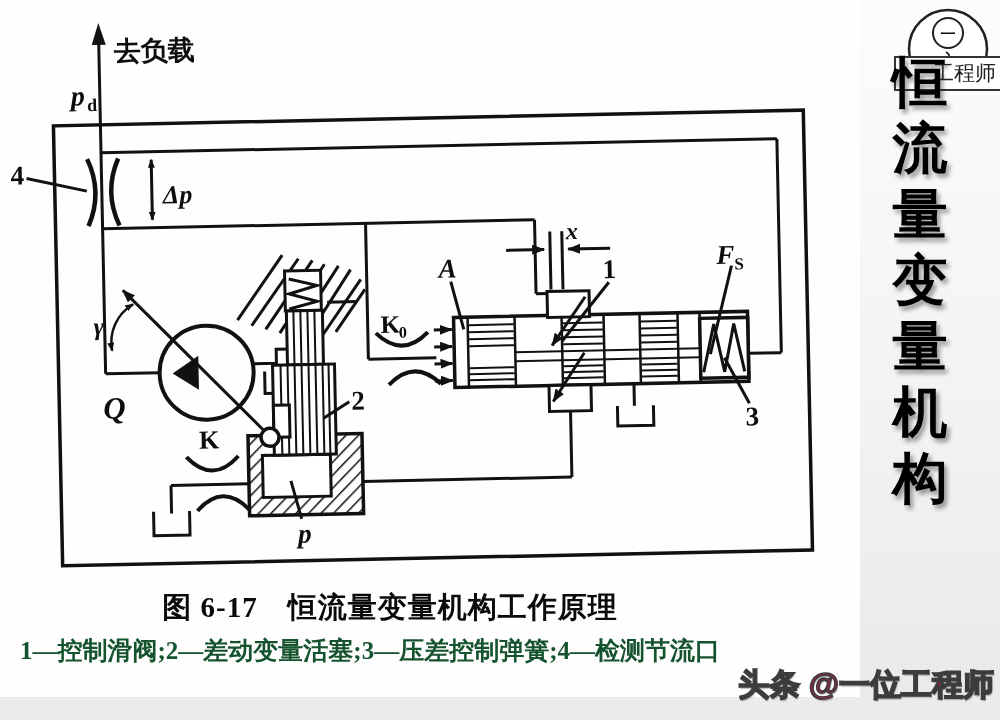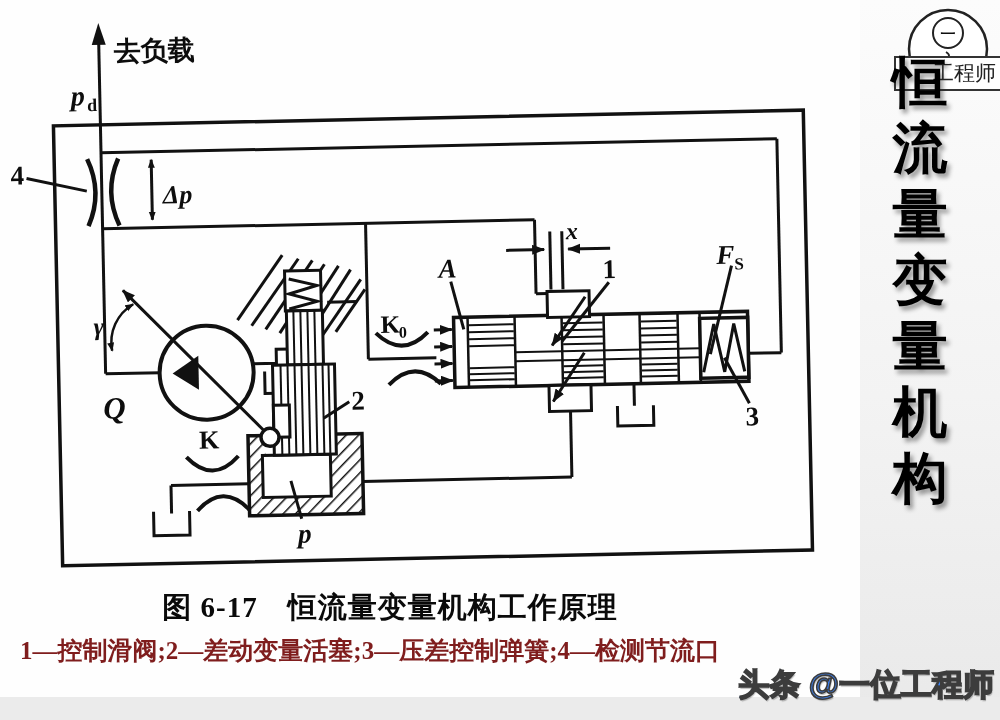--- a/index.html
+++ b/index.html
@@ -11,24 +11,24 @@
         border:2px solid #333;background:#fff;text-align:right;
         font-size:21px;line-height:31px;padding-right:5px;color:#222;
         font-family:"Liberation Serif",serif;}
   .vtitle{position:absolute;left:14px;top:52px;width:92px;z-index:3;}
   .vtitle .ch{height:66px;font-size:55px;font-weight:bold;text-align:center;
         color:#000;line-height:62px;font-family:"Liberation Serif",serif;
         text-shadow:3px 4px 4px rgba(40,40,40,.45);}
   .caption{position:absolute;left:80px;top:588px;width:620px;text-align:center;
         font-size:29px;font-weight:bold;color:#0a0a0a;letter-spacing:1px;}
   .legend{position:absolute;left:20px;top:634px;width:790px;font-size:25px;
-        font-weight:bold;color:#7f1d1d;white-space:nowrap;}
+        font-weight:bold;color:#14532d;white-space:nowrap;}
   .wm{position:absolute;left:688px;top:664px;width:306px;z-index:5;text-align:right;
         font-family:"Liberation Sans",sans-serif;font-size:31px;font-weight:bold;
-        color:#3b82f6;-webkit-text-stroke:1.6px #3c3c3c;
+        color:#be185d;-webkit-text-stroke:1.6px #3c3c3c;
         text-shadow:1px 2px 1px rgba(0,0,0,.25);}
   .bstrip{position:absolute;left:0;top:697px;width:1000px;height:23px;background:#ebebeb;z-index:4;}
   svg text{font-family:"Liberation Serif",serif;fill:#0d0d0d;}
 </style>
 </head>
 <body>
 
 <svg width="860" height="585" viewBox="0 0 860 585" style="position:absolute;left:0;top:0;">
   <defs>
     <marker id="ah" markerUnits="userSpaceOnUse" markerWidth="18" markerHeight="14" refX="12" refY="5" orient="auto">

